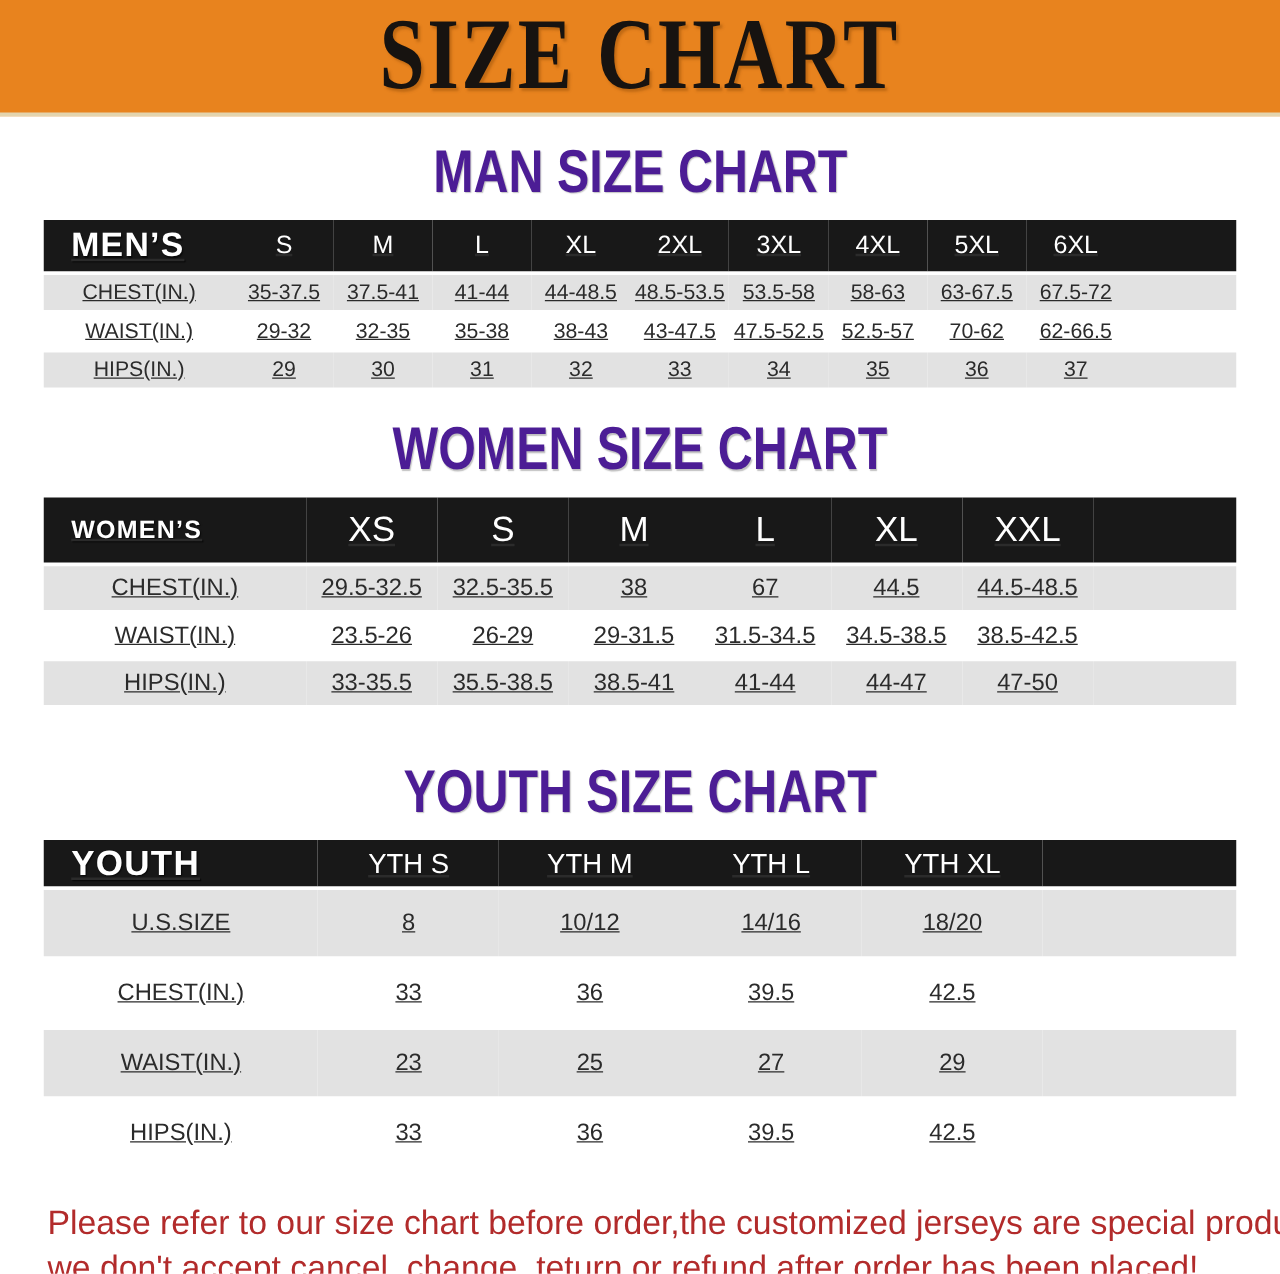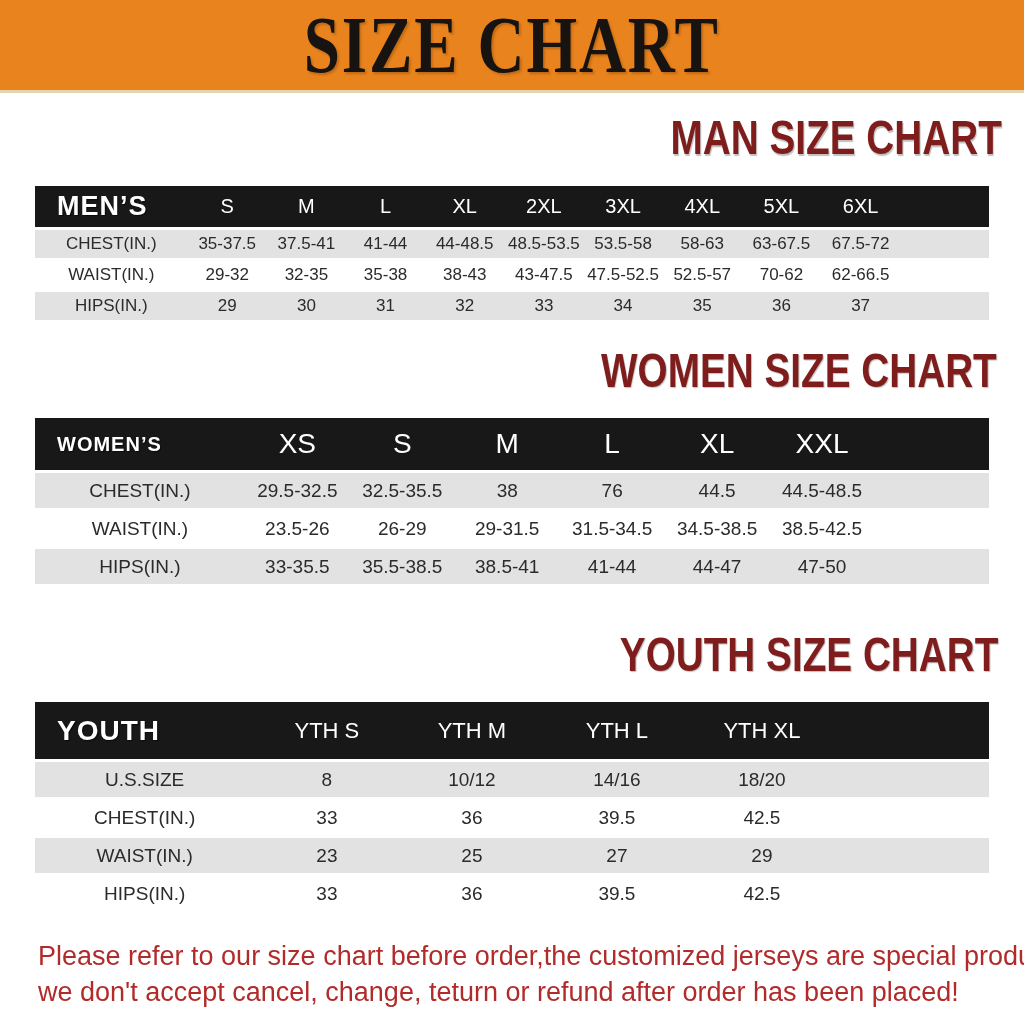--- a/index.html
+++ b/index.html
@@ -22,34 +22,34 @@
     border-bottom:3px solid #e3d4ae;
     font-family:Liberation Serif, serif;
   }
   .banner-title{
     display:inline-block;font-size:70px;font-weight:700;color:#171310;
     letter-spacing:2px;transform:scale(0.93,1.16);white-space:nowrap;
     text-shadow:2px 2px 2px rgba(120,60,0,0.35);
   }
   
   .section-title{
-    margin:0;text-align:right;font-weight:700;color:#7f1d1d;
+    margin:0;text-align:center;font-weight:700;color:#4c1d95;
     font-size:44px;line-height:46px;white-space:nowrap;
   }
   .section-title .tt{
     display:inline-block;transform:scale(0.88,1.1);letter-spacing:0px;
     text-shadow:1px 1px 1px rgba(0,0,0,0.25);
   }
   .mt-man{margin-top:22px;}
   .mt-women{margin-top:24px;}
   .mt-youth{margin-top:44px;}
   
   table.size-table{
-    width:954px;margin:22px auto 0 auto;
-    border-collapse:separate;border-spacing:0 3px;table-layout:fixed;
+    width:954px;margin:12px auto 0 auto;
+    border-collapse:separate;border-spacing:0 3px;table-layout:fixed;text-decoration:underline;
   }
   table.size-table thead th{
     background:var(--header-bg);color:var(--header-text);
     font-weight:400;text-align:center;padding:0;
   }
   table.size-table th.header-label{
     text-align:left;padding-left:22px;font-weight:700;letter-spacing:1px;
     text-shadow:1px 1px 1px rgba(0,0,0,0.6);
   }
   table.size-table tbody td{
@@ -60,23 +60,23 @@
   .t-men thead th{height:41px;font-size:20px;}
   .t-men th.header-label{font-size:27px;}
   .t-men tbody td{height:28px;font-size:17px;}
   
   .t-women{margin-top:18px;}
   .t-women thead th{height:52px;font-size:28px;}
   .t-women th.header-label{font-size:20px;}
   .t-women tbody td{height:35px;font-size:19px;}
   
   .t-youth{margin-top:18px;}
-  .t-youth thead th{height:57px;font-size:22px;}
+  .t-youth thead th{height:37px;font-size:22px;}
   .t-youth th.header-label{font-size:28px;}
-  .t-youth tbody td{height:35px;font-size:19px;}
+  .t-youth tbody td{height:53px;font-size:19px;}
   
   .note{
     margin:24px 20px 0 38px;color:var(--note-color);
     font-size:27px;line-height:36px;font-weight:400;
   }
   .note .line{display:block;white-space:nowrap;}
 </style>
 </head>
 <body>
 
@@ -187,21 +187,21 @@
           <th class="size-col">XXL</th>
           <th class="spacer"></th>
         </tr>
       </thead>
       <tbody>
         <tr>
           <td class="row-label">CHEST(IN.)</td>
           <td class="value">29.5-32.5</td>
           <td class="value">32.5-35.5</td>
           <td class="value">38</td>
-          <td class="value">76</td>
+          <td class="value">67</td>
           <td class="value">44.5</td>
           <td class="value">44.5-48.5</td>
           <td class="spacer"></td>
         </tr>
         <tr>
           <td class="row-label">WAIST(IN.)</td>
           <td class="value">23.5-26</td>
           <td class="value">26-29</td>
           <td class="value">29-31.5</td>
           <td class="value">31.5-34.5</td>

